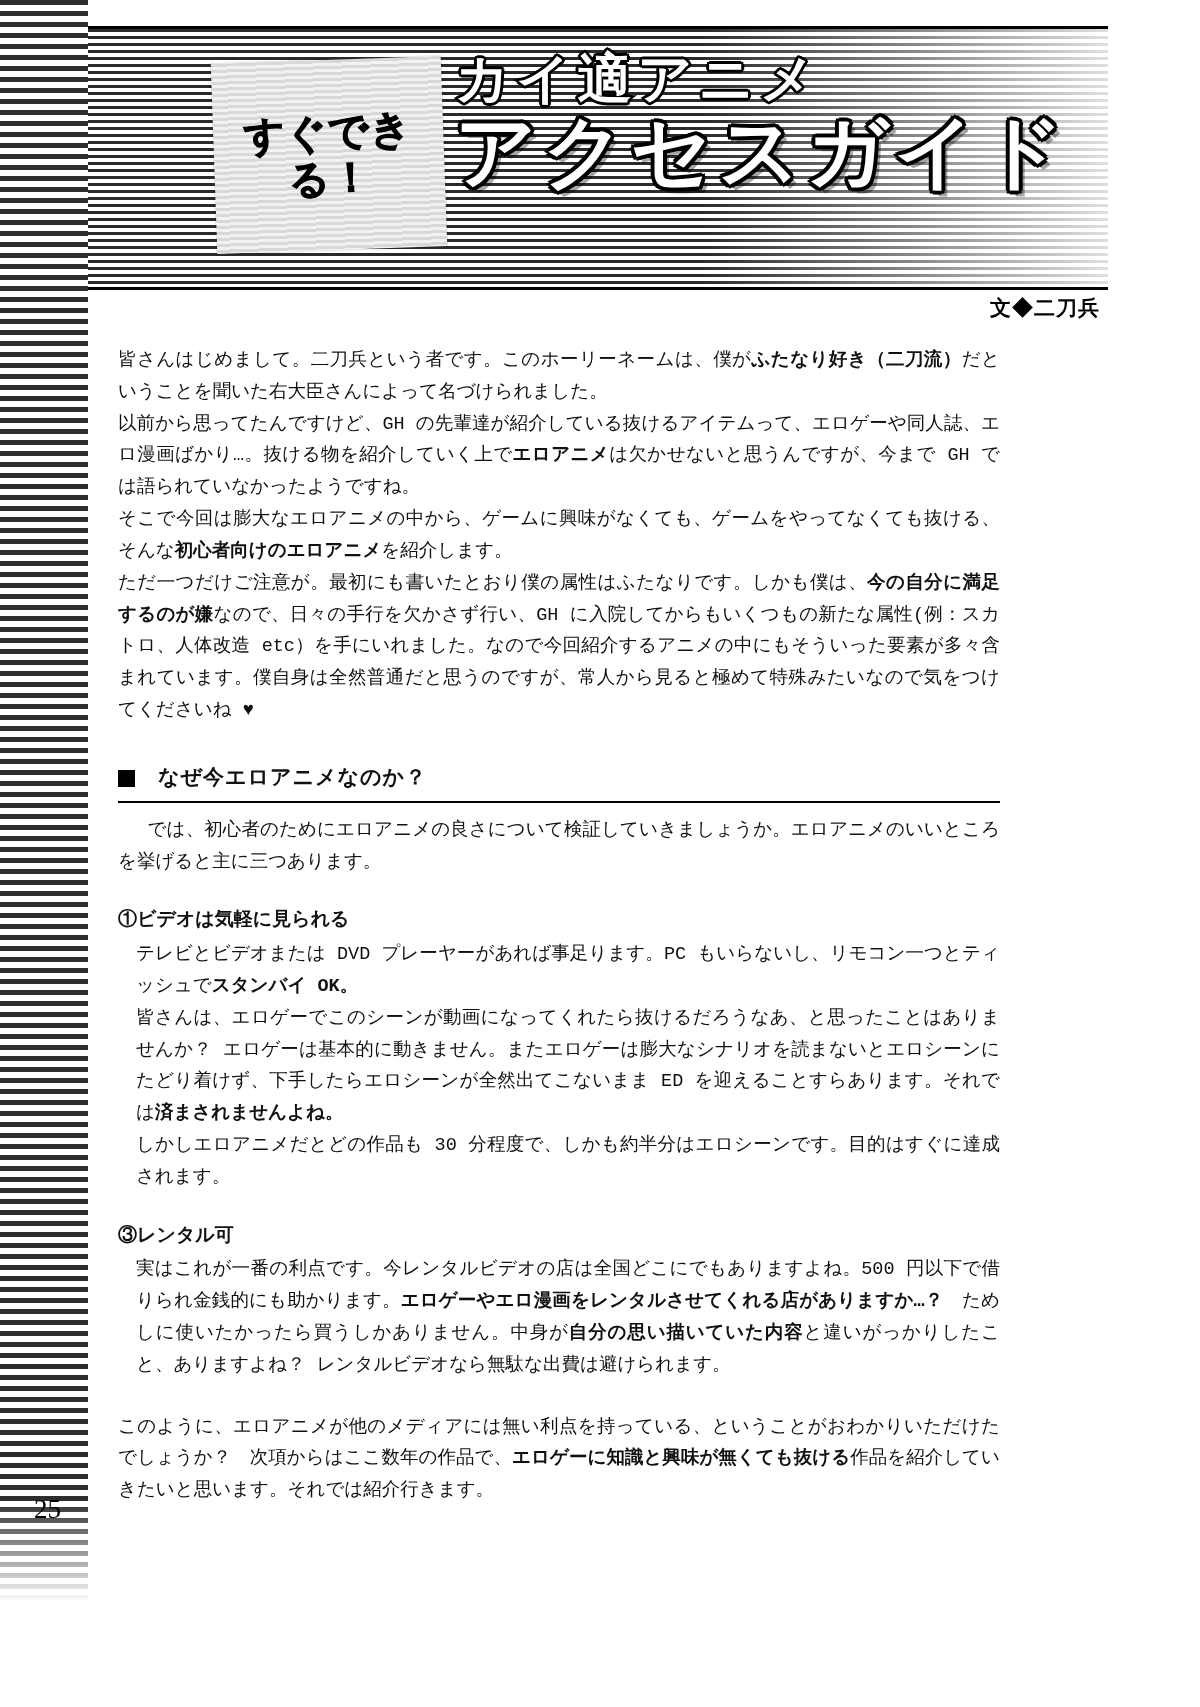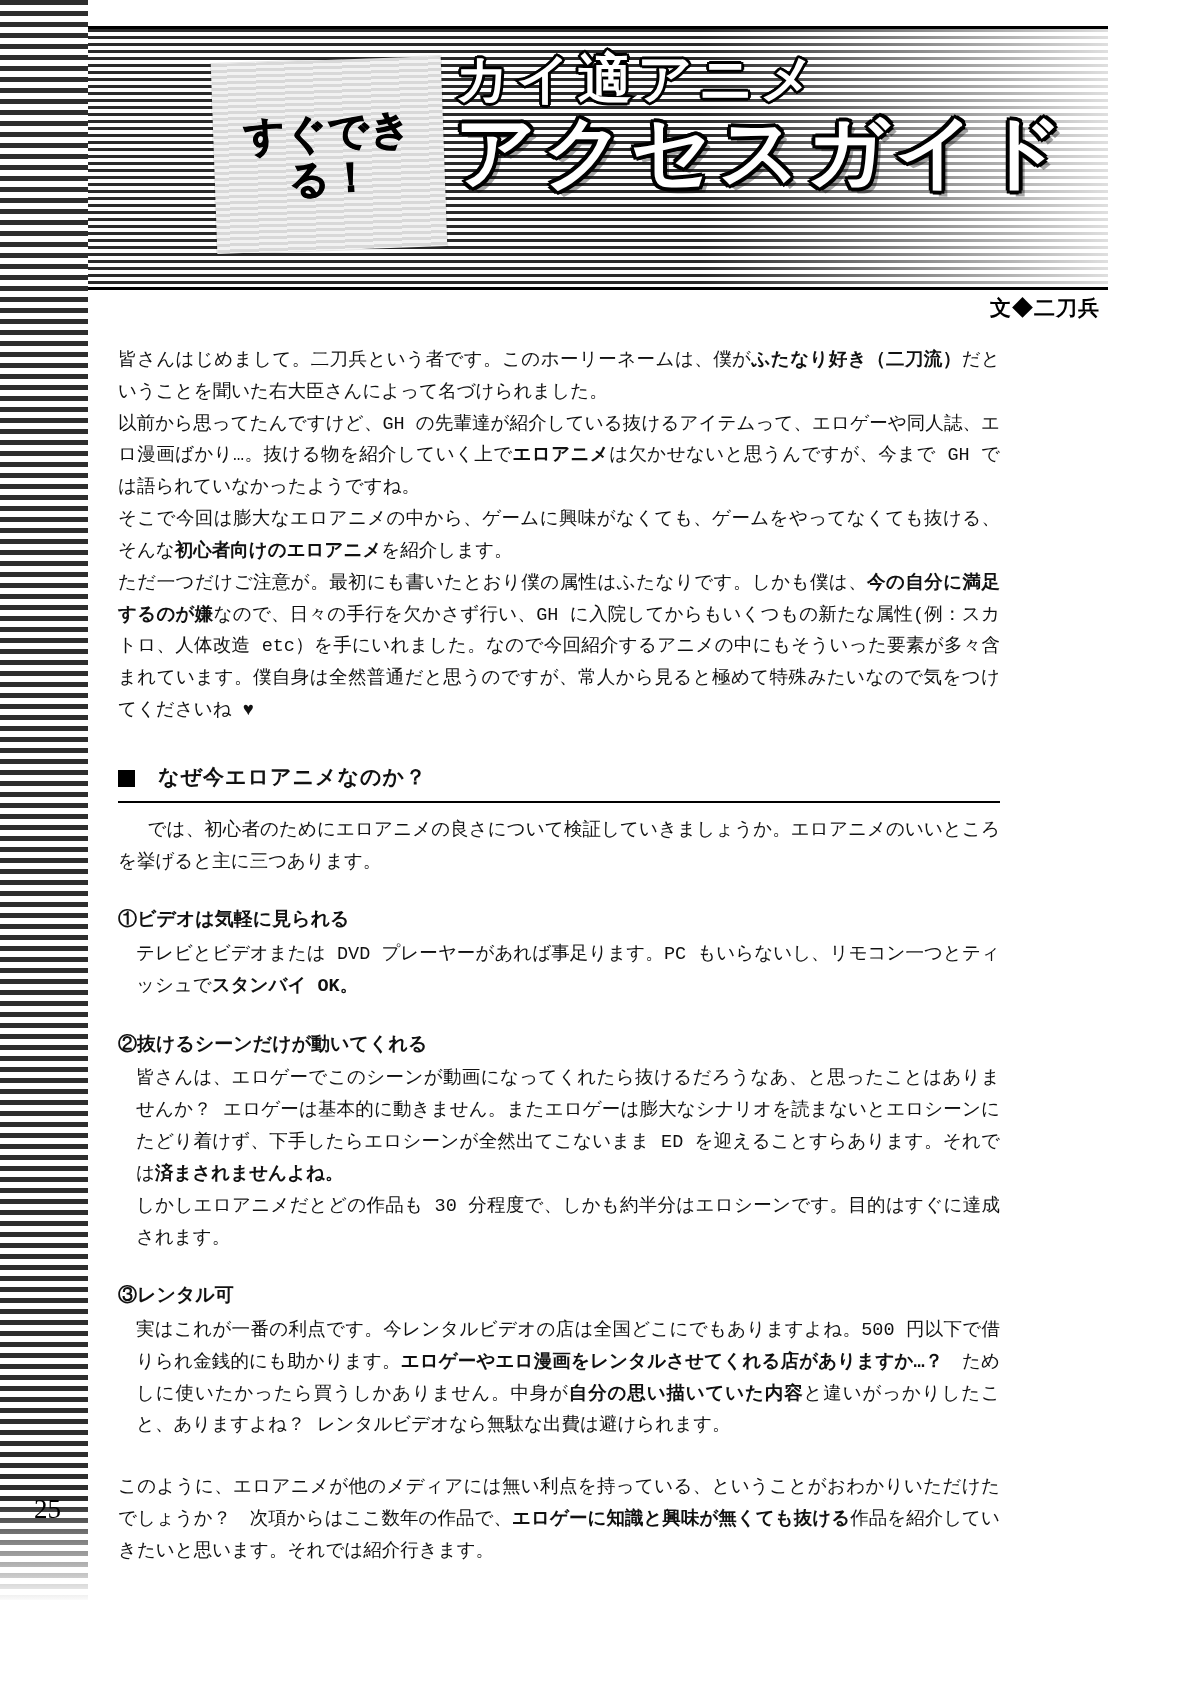--- a/index.html
+++ b/index.html
@@ -237,21 +237,20 @@
       <span class="sq"></span>
       <span class="sh-text">なぜ今エロアニメなのか？</span>
     </div>
     <p class="indent">では、初心者のためにエロアニメの良さについて検証していきましょうか。エロアニメのいいところを挙げると主に三つあります。</p>
 
     <div class="item-title">①ビデオは気軽に見られる</div>
     <div class="item-body">
       <p><span>テレビとビデオまたは DVD プレーヤーがあれば事足ります。PC もいらないし、リモコン一つとティッシュで</span><b>スタンバイ OK。</b></p>
     </div>
 
-    <div class="item-title">②抜けるシーンだけが動いてくれる</div>
     <div class="item-body">
       <p><span>皆さんは、エロゲーでこのシーンが動画になってくれたら抜けるだろうなあ、と思ったことはありませんか？ エロゲーは基本的に動きません。またエロゲーは膨大なシナリオを読まないとエロシーンにたどり着けず、下手したらエロシーンが全然出てこないまま ED を迎えることすらあります。それでは</span><b>済まされませんよね。</b></p>
       <p>しかしエロアニメだとどの作品も 30 分程度で、しかも約半分はエロシーンです。目的はすぐに達成されます。</p>
     </div>
 
     <div class="item-title">③レンタル可</div>
     <div class="item-body">
       <p><span>実はこれが一番の利点です。今レンタルビデオの店は全国どこにでもありますよね。500 円以下で借りられ金銭的にも助かります。</span><b>エロゲーやエロ漫画をレンタルさせてくれる店がありますか…？</b><span>　ためしに使いたかったら買うしかありません。中身が</span><b>自分の思い描いていた内容</b><span>と違いがっかりしたこと、ありますよね？ レンタルビデオなら無駄な出費は避けられます。</span></p>
     </div>
   </div>

